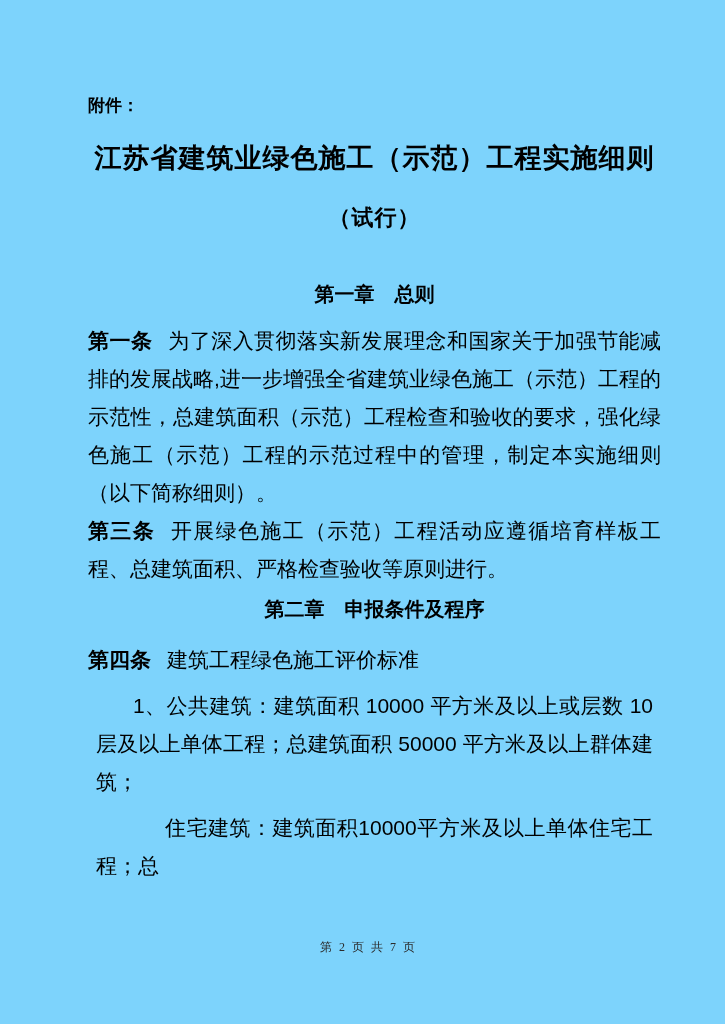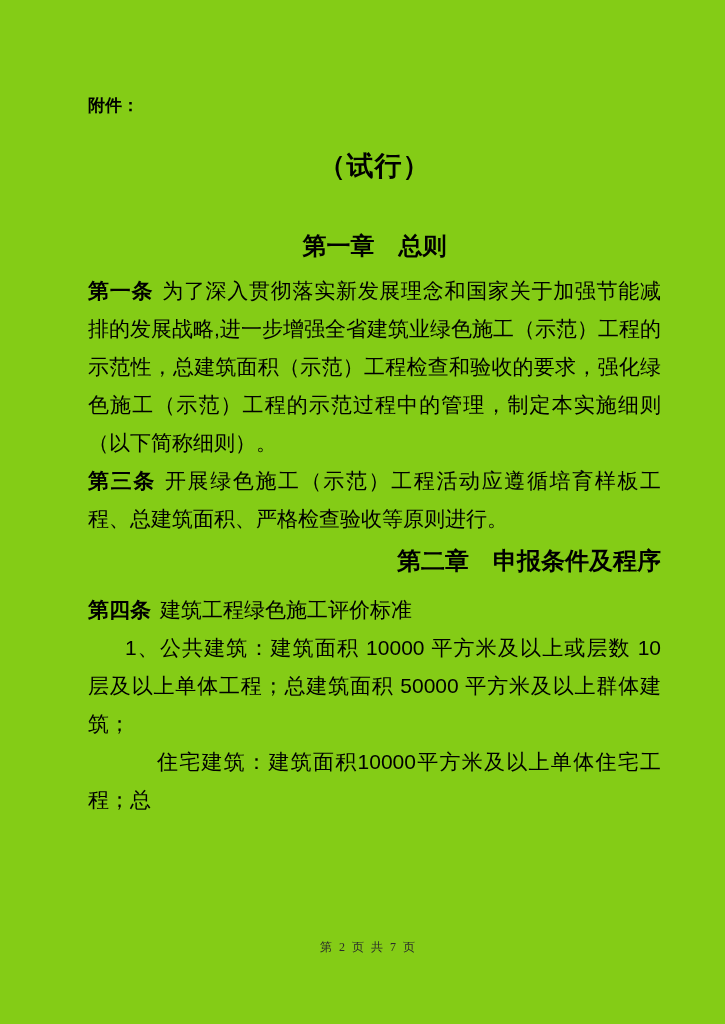--- a/index.html
+++ b/index.html
@@ -4,21 +4,21 @@
 <style>
   html, body {
     margin: 0;
     padding: 0;
     background: #ffffff;
   }
   .page {
     position: relative;
     width: 725px;
     height: 1024px;
-    background: #84cc16;
+    background: #7dd3fc;
     overflow: hidden;
     color: #000000;
     font-family: "Liberation Sans", sans-serif;
   }
   .content {
     padding: 96px 64px 0 88px; 
   }
   .attachment {
     font-size: 17px;
     line-height: 20px;
@@ -27,58 +27,58 @@
   .doc-title {
     margin-top: 25px;
     text-align: center;
     font-family: "Liberation Serif", serif;
     font-weight: bold;
     font-size: 27px;
     line-height: 34px;
     letter-spacing: 1px;
   }
   .doc-subtitle {
-    margin-top: 35px;
+    margin-top: 26px;
     text-align: center;
-    font-family: Liberation Mono, monospace;
+    font-family: Liberation Serif, serif;
     font-weight: bold;
-    font-size: 27px;
+    font-size: 22px;
     line-height: 34px;
     letter-spacing: 1px;
   }
   .chapter-heading {
     margin-top: 48px;
     text-align: center;
-    font-size: 24px;
+    font-size: 20px;
     line-height: 26px;
     font-weight: bold;
+    font-family: Liberation Mono, monospace;
   }
   .chapter-heading.second {
     margin-top: 10px;
-    text-align: right;
   }
   .article {
     margin: 0;
     font-size: 21px;
     line-height: 38px;
     text-align: justify;
     text-justify: inter-character;
   }
   .article.first {
     margin-top: 13px;
   }
   .article.fourth {
     margin-top: 17px;
   }
   .article .art-label {
     font-weight: bold;
-    margin-right: 9px;
+    margin-right: 16px;
   }
   .list-item {
-    margin: 0;
+    margin: 8px;
     font-size: 21px;
     line-height: 38px;
     text-align: justify;
     text-justify: inter-character;
   }
   .indent-2 { text-indent: 37px; }
   .indent-3 { text-indent: 69px; }
   .page-footer {
     position: absolute;
     left: 12px;
@@ -92,20 +92,21 @@
   }
 </style>
 </head>
 <body>
 
 <div class="page">
   <div class="content">
 
     <div class="attachment">附件：</div>
 
+    <div class="doc-title">江苏省建筑业绿色施工（示范）工程实施细则</div>
 
     <div class="doc-subtitle">（试行）</div>
 
     <div class="chapter-heading">第一章　总则</div>
 
     <p class="article first"><span class="art-label">第一条</span><span>为了深入贯彻落实新发展理念和国家关于加强节能减排的发展战略,进一步增强全省建筑业绿色施工（示范）工程的示范性，总建筑面积（示范）工程检查和验收的要求，强化绿色施工（示范）工程的示范过程中的管理，制定本实施细则（以下简称细则）。</span></p>
 
 
     <p class="article"><span class="art-label">第三条</span><span>开展绿色施工（示范）工程活动应遵循培育样板工程、总建筑面积、严格检查验收等原则进行。</span></p>
 

